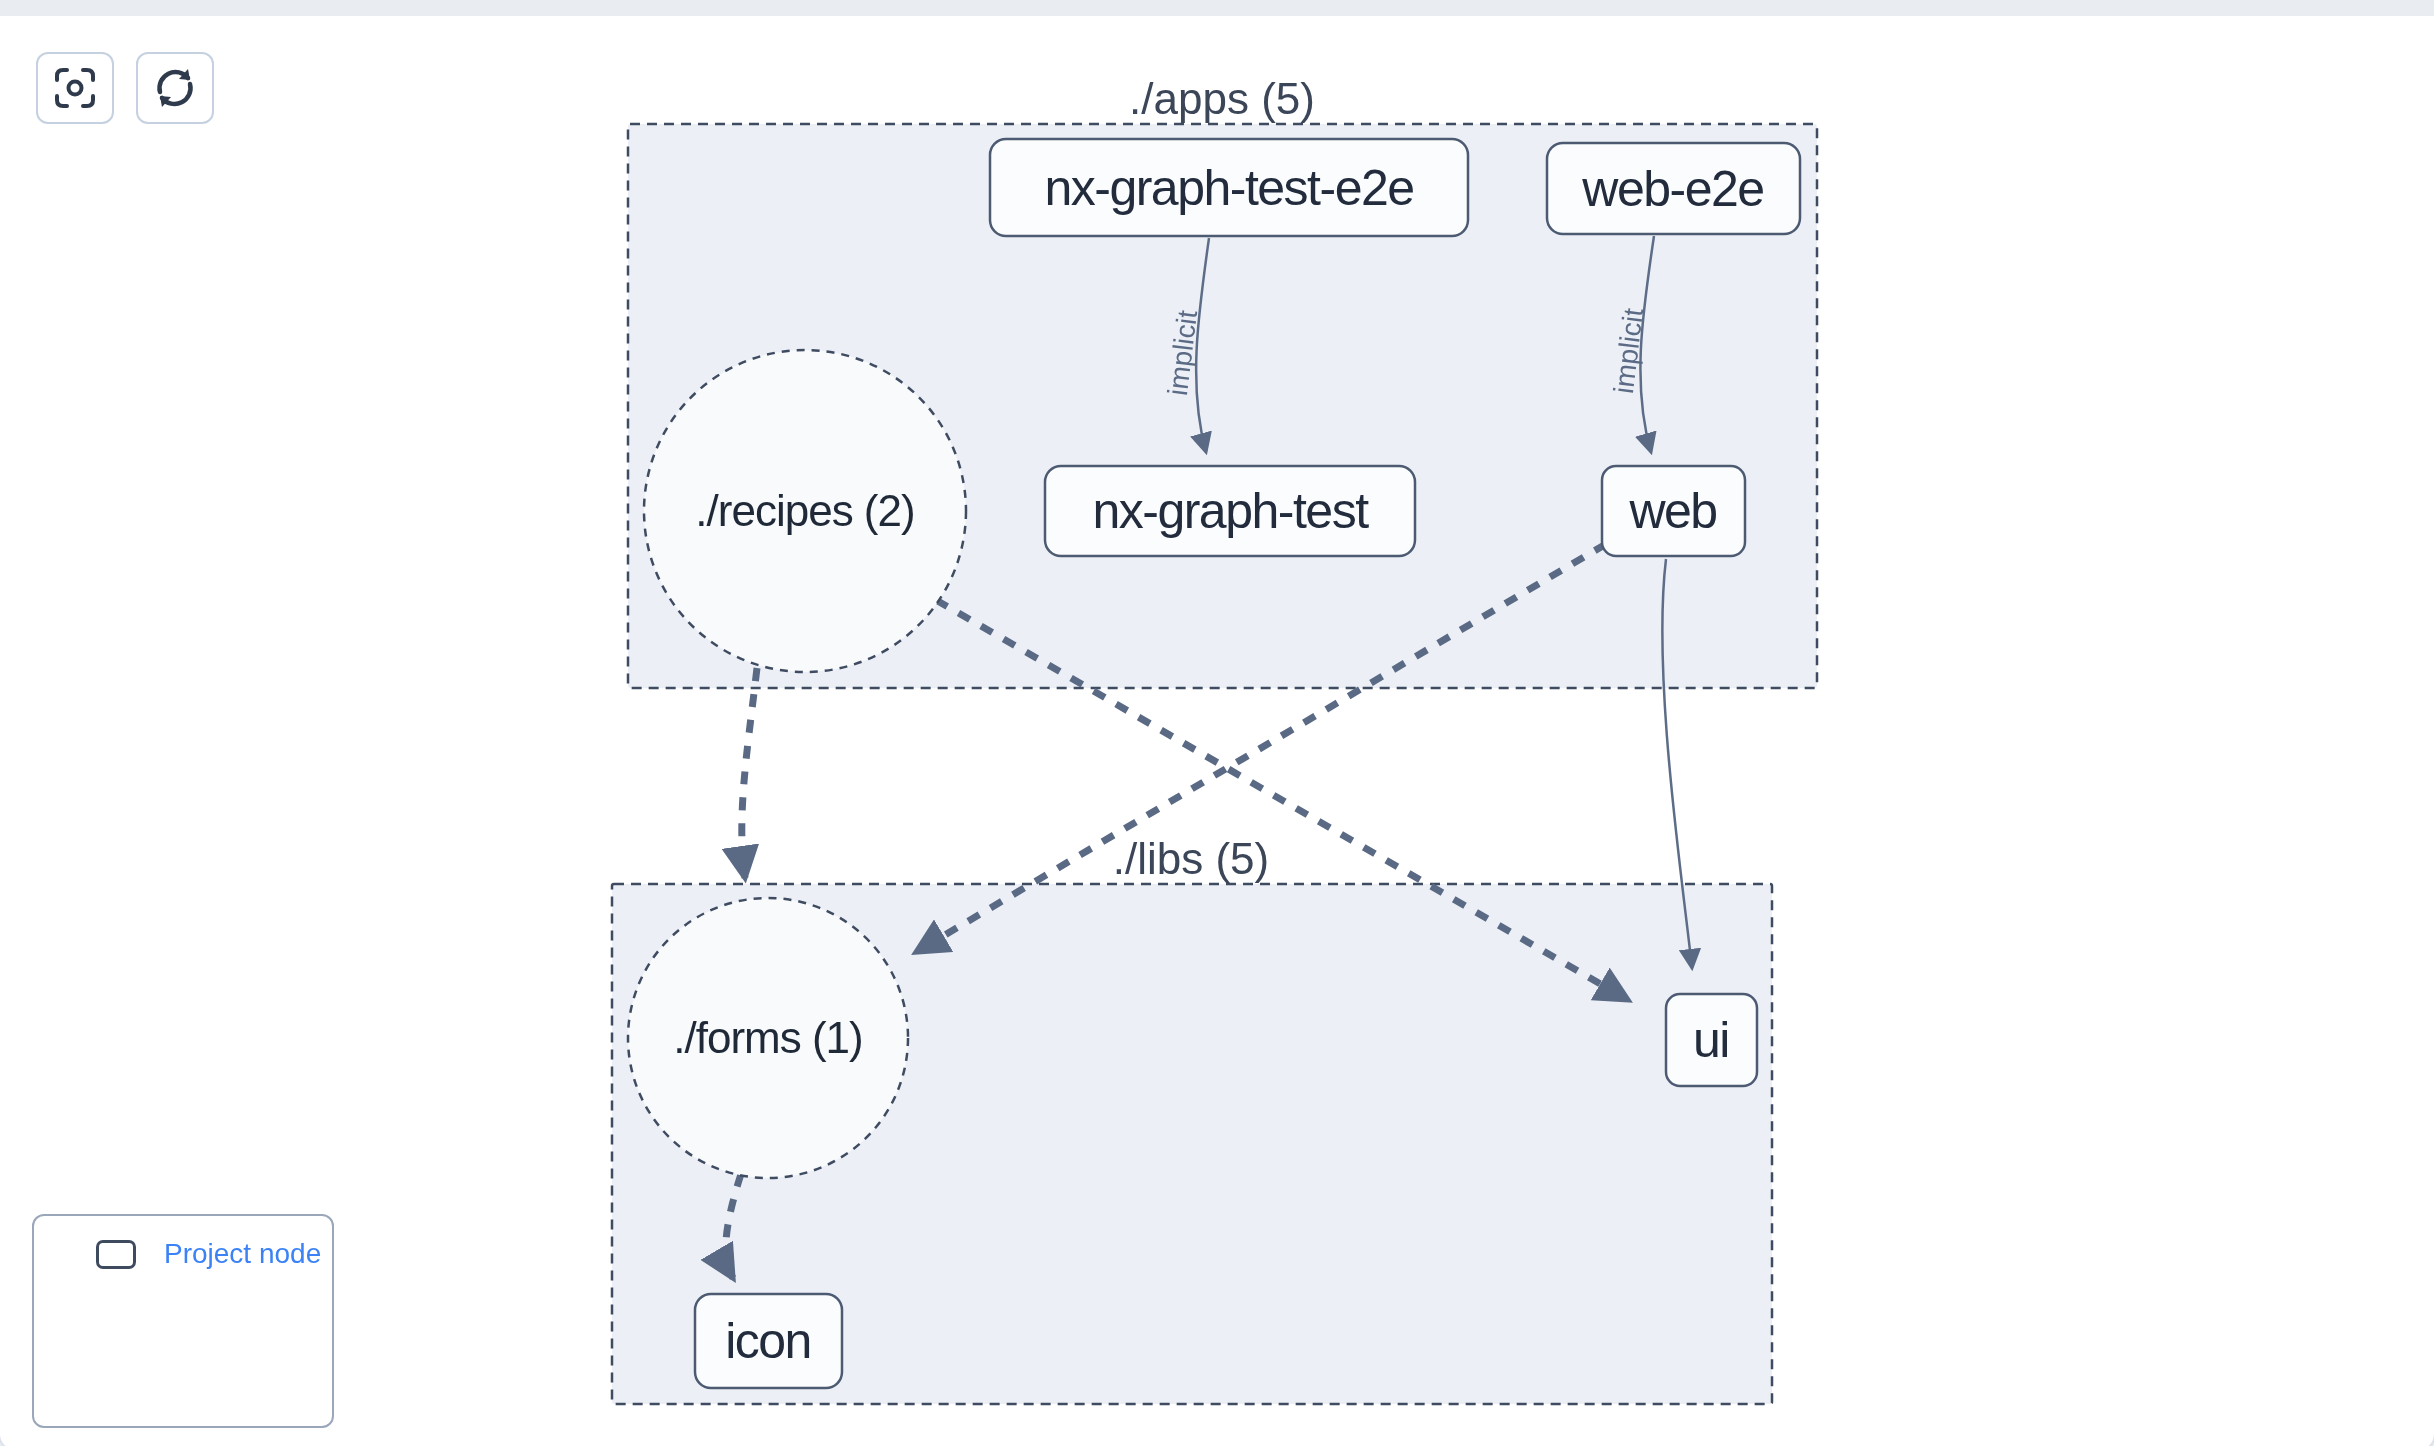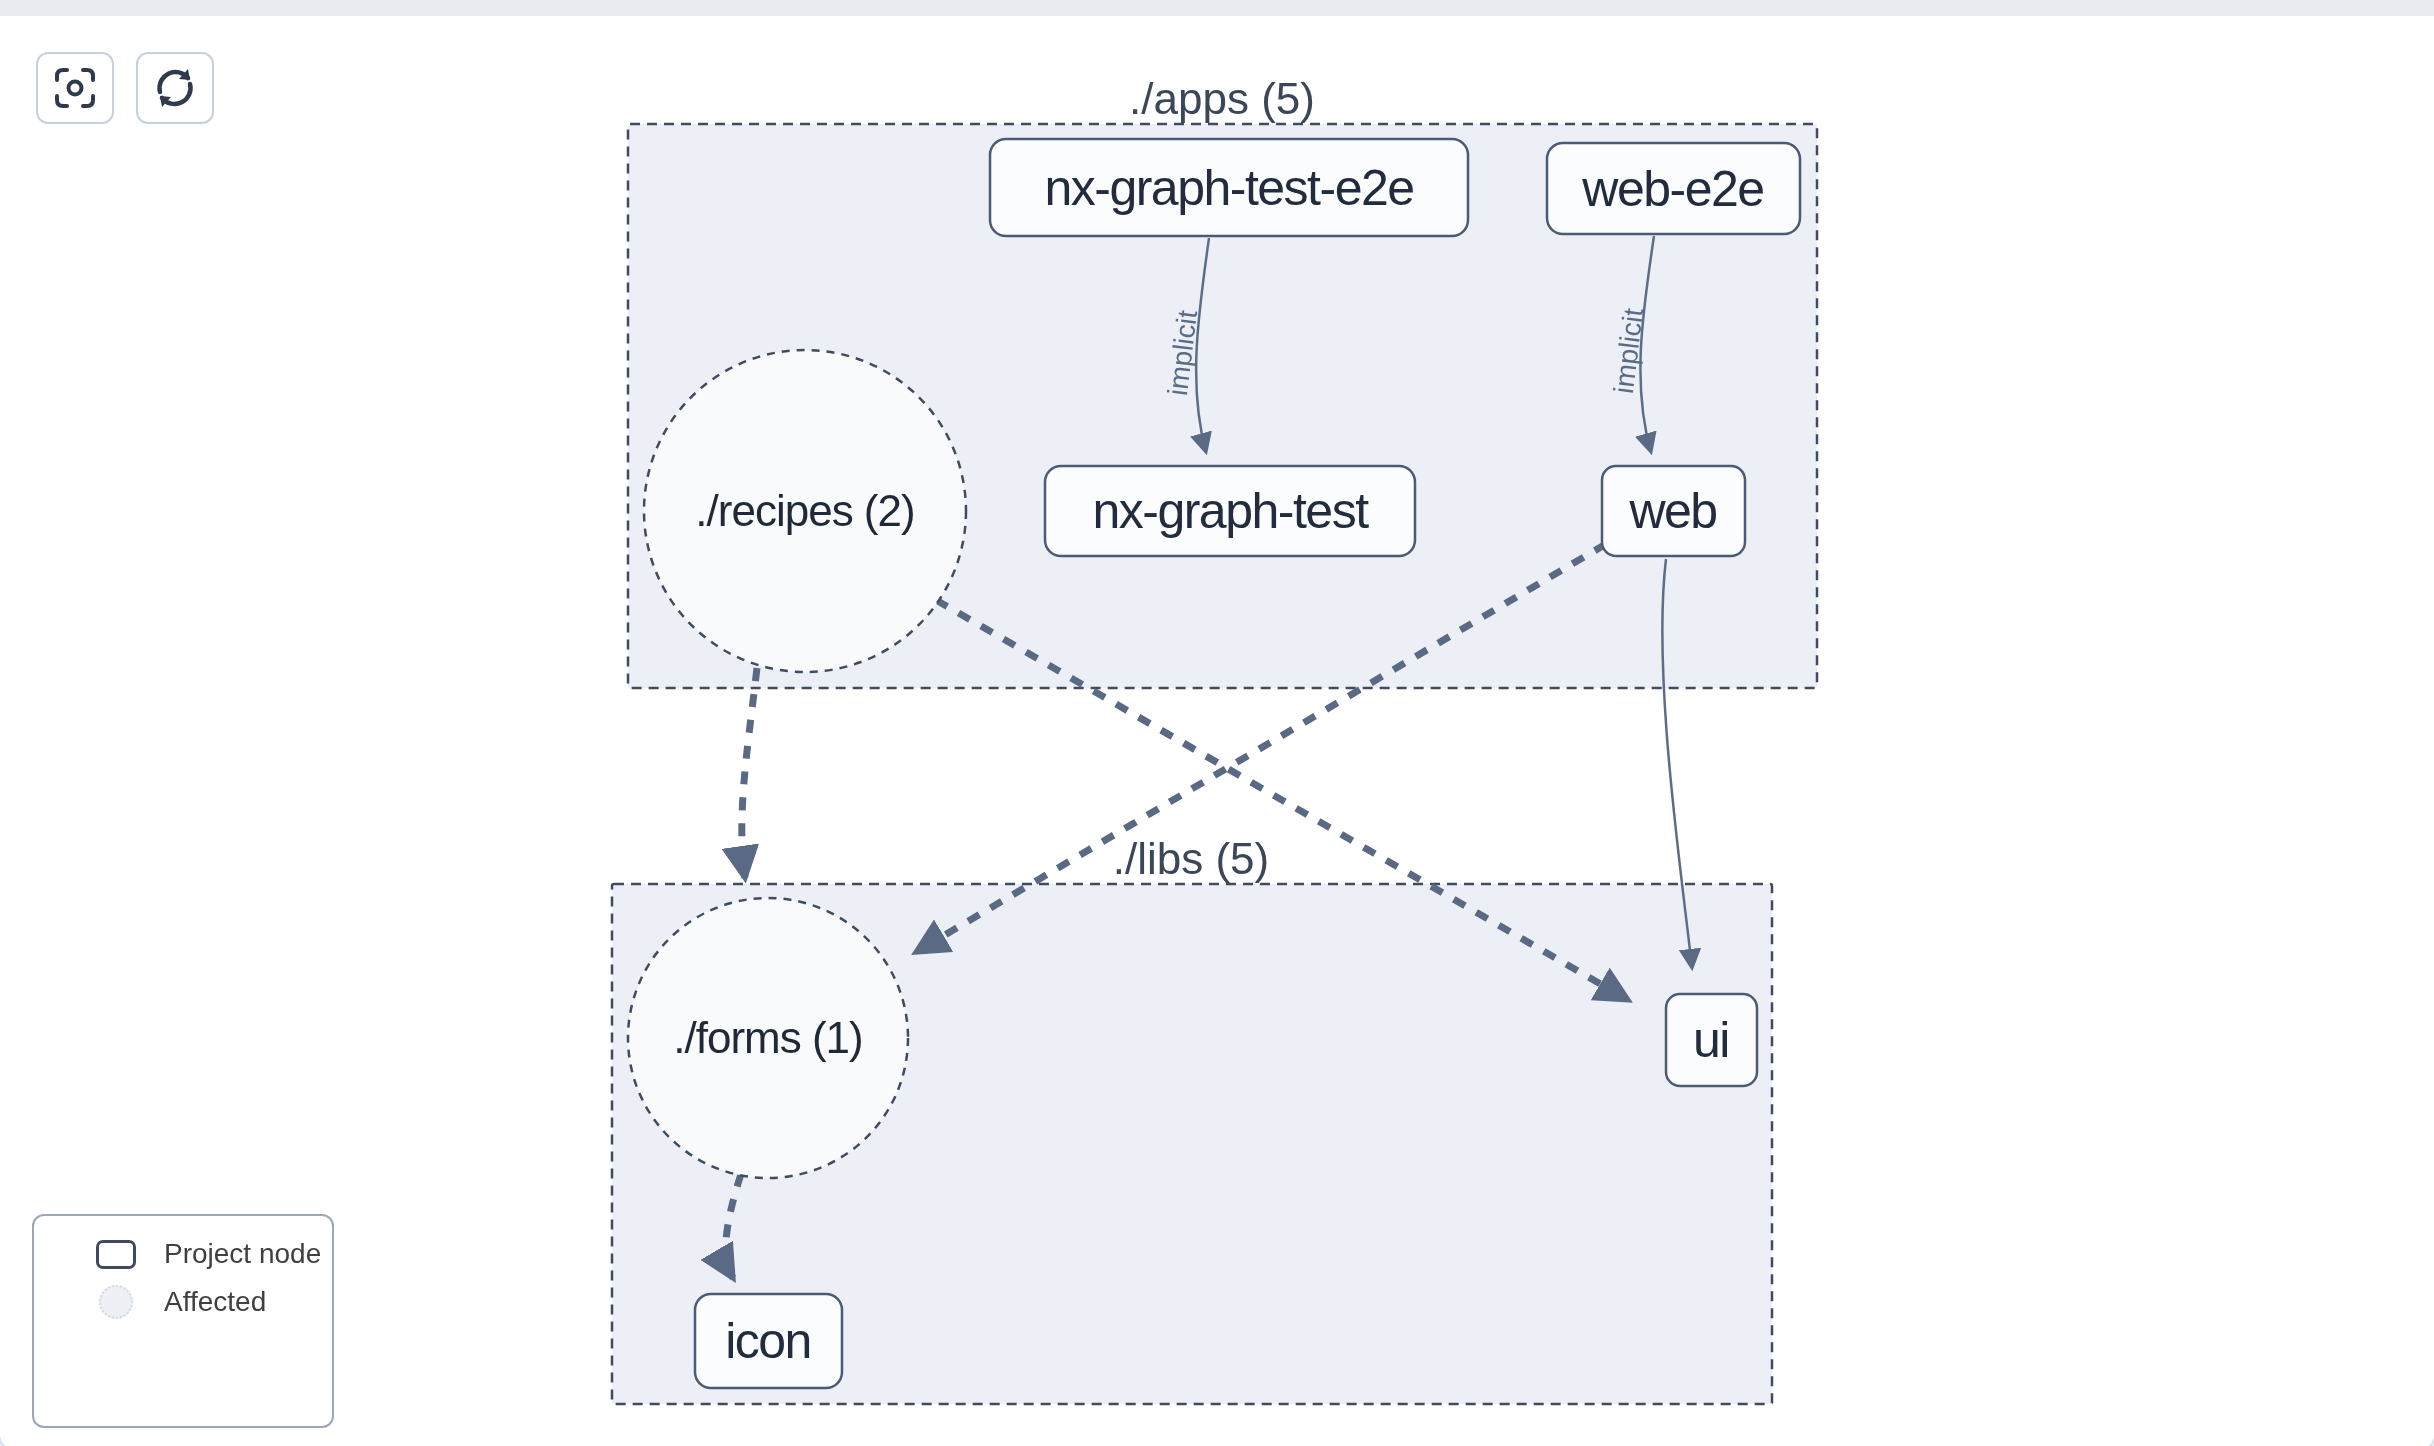--- a/index.html
+++ b/index.html
@@ -8,21 +8,21 @@
     background:#ffffff;border:2px solid #dbe2ec;border-radius:0 0 18px 18px;}
   .graph-svg{position:absolute;left:0;top:0;}
   .toolbar{position:absolute;left:36px;top:36px;display:flex;gap:22px;}
   .tool-btn{width:78px;height:72px;background:#ffffff;border:2px solid #c5d1e0;border-radius:12px;
     display:flex;align-items:center;justify-content:center;cursor:pointer;padding:0;}
   .tool-btn svg{display:block;}
   .legend{position:absolute;left:32px;top:1198px;width:302px;height:214px;background:#ffffff;
     border:2px solid #9aa7ba;border-radius:12px;box-sizing:border-box;padding:14px 0 0 0;}
   .legend-row{display:flex;align-items:center;height:48px;padding-left:62px;}
   .legend-swatch{width:40px;display:flex;align-items:center;justify-content:center;margin-right:28px;}
-  .legend-label{font-size:28px;color:#404040;}
+  .legend-label{font-size:28px;color:#3b82f6;}
   .sw-rect{width:44px;height:29px;border:3px solid #3e4a5e;border-radius:7px;background:#fff;box-sizing:border-box;}
   .sw-circle{width:34px;height:34px;border-radius:50%;box-sizing:border-box;}
   .sw-composite{border:3px dashed #2e3950;background:#fff;}
   .sw-affected{background:#edf0f5;border:2px dotted #d3dae3;}
   .sw-touched{background:#1351e8;}
   text{font-family:"Liberation Sans",sans-serif;}
   .grp-label{font-size:44px;fill:#3c4659;}
   .node-label{font-size:50px;fill:#222c3d;letter-spacing:-1.5px;}
   .comp-label{font-size:44px;fill:#1f2937;letter-spacing:-1px;}
   .edge-label{font-size:28px;fill:#5b6b85;}
@@ -110,20 +110,14 @@
     </button>
   </div>
 
   <div class="legend">
     <div class="legend-row">
       <span class="legend-swatch">
           <span class="sw-rect"></span>
         </span>
       <span class="legend-label">Project node</span>
     </div>
-    <div class="legend-row">
-      <span class="legend-swatch">
-          <span class="sw-circle sw-affected"></span>
-        </span>
-      <span class="legend-label">Affected</span>
-    </div>
   </div>
 </div>
 
 </body></html>

